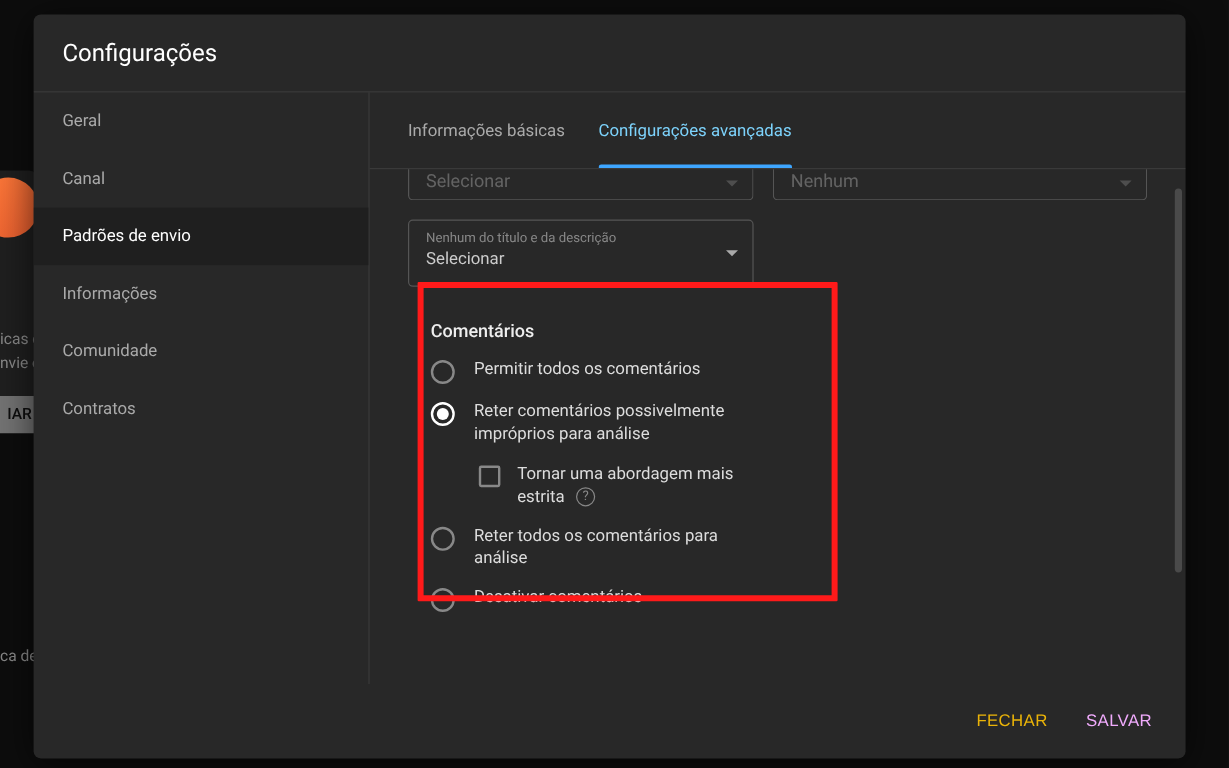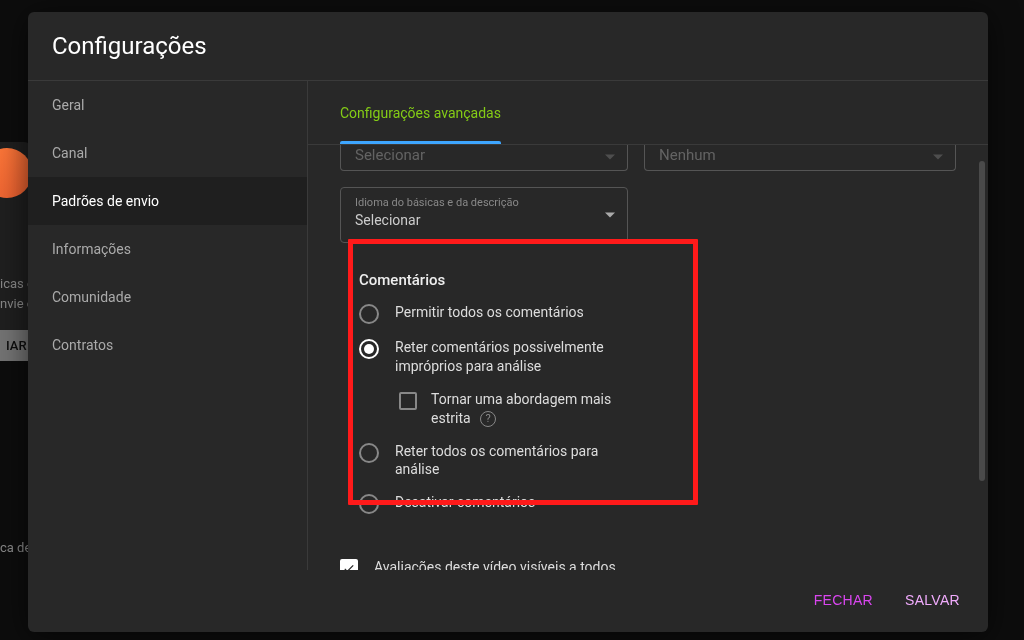--- a/index.html
+++ b/index.html
@@ -26,21 +26,21 @@
   border-radius: 6px;
   display: flex;
   flex-direction: column;
   box-shadow: 0 4px 30px rgba(0,0,0,.6);
   overflow: hidden;
 }
 .modal-header {
   padding: 20px 24px;
   border-bottom: 1px solid #3a3a3a;
 }
-.modal-title { font-size: 24px; color: #fff; font-weight: 400; }
+.modal-title { font-size: 20px; color: #fff; font-weight: 400; }
 .modal-body { flex: 1; display: flex; min-height: 0; }
 .sidebar {
   width: 280px;
   border-right: 1px solid #3a3a3a;
   display: flex; flex-direction: column;
 }
 .sidebar-item {
   padding: 16px 24px;
   color: #aaa;
   cursor: pointer;
@@ -49,21 +49,21 @@
 .sidebar-item.active { background: #1f1f1f; color: #fff; }
 .content { flex: 1; display: flex; flex-direction: column; position: relative; }
 .tabs {
   display: flex; gap: 28px;
   padding: 0 32px;
   border-bottom: 1px solid #3a3a3a;
   height: 64px;
   align-items: center;
 }
 .tab { color: #aaa; cursor: pointer; font-size: 14px; height: 100%; display: flex; align-items: center; position: relative; }
-.tab.active { color: #84cc16; }
+.tab.active { color: #7dd3fc; }
 .tab.active::after { content:""; position:absolute; left:0; right:0; bottom:0; height:3px; background:#3ea6ff; border-radius:2px 2px 0 0;}
 .panel { flex: 1; overflow-y: auto; padding: 0 32px 24px; position: relative;}
 .selects-row { display: flex; gap: 16px; margin-bottom: 16px; }
 .select-box {
   border: 1px solid #555;
   border-radius: 4px;
   padding: 8px 14px;
   min-height: 40px;
   flex: 1;
   display: flex; flex-direction: column; justify-content: flex-start;
@@ -104,21 +104,21 @@
 }
 .comments-wrap { position: relative; padding: 4px 0 10px; margin-top: 4px; margin-left: 19px;}
 .ratings-row { display:flex; align-items:center; gap:16px; margin-top: 34px; cursor:pointer;}
 .ratings-row .checkbox-box { margin-top:0; }
 .ratings-row .radio-label { max-width: none; }
 .modal-footer {
   display:flex; justify-content:flex-end; gap: 24px;
   padding: 14px 24px 16px;
 }
 .btn-text { background:none; border:none; font-size:14px; font-weight:500; letter-spacing:.3px; cursor:pointer; padding:8px 4px;}
-.btn-close { color:#d946ef; }
+.btn-close { color:#eab308; }
 .btn-save { color:#f0abfc; }
 .scrollbar-fake { position:absolute; right:3px; top:80px; width:6px; height:320px; background:#4a4a4a; border-radius:3px;}
 .panel::-webkit-scrollbar{width:8px}.panel::-webkit-scrollbar-thumb{background:#4a4a4a;border-radius:4px}
 </style>
 </head>
 <body>
 
 <div class="bg-fragment1">
   <div class="bg-avatar"></div>
 </div>
@@ -135,37 +135,38 @@
     <div class="sidebar">
       <div class="sidebar-item">Geral</div>
       <div class="sidebar-item">Canal</div>
       <div class="sidebar-item active">Padrões de envio</div>
       <div class="sidebar-item">Informações</div>
       <div class="sidebar-item">Comunidade</div>
       <div class="sidebar-item">Contratos</div>
     </div>
     <div class="content">
       <div class="tabs">
+        <div class="tab">Informações básicas</div>
         <div class="tab active">Configurações avançadas</div>
       </div>
       <div class="panel">
 
         <div class="selects-row" style="margin-top:-1px">
           <div class="select-box single" style="width:288px;flex:0 0 288px;border-top:none;border-radius:0 0 4px 4px;padding-top:2px;padding-bottom:6px;min-height:18px">
             <span class="value" style="opacity:.4">Selecionar</span>
             <span class="chevron" style="opacity:.3"></span>
           </div>
           <div class="select-box single" style="flex:1;border-top:none;border-radius:0 0 4px 4px;padding-top:2px;padding-bottom:6px;min-height:18px">
             <span class="value" style="opacity:.4">Nenhum</span>
             <span class="chevron" style="opacity:.3"></span>
           </div>
         </div>
 
         <div class="select-box select-lang">
-          <span class="floating-label">Idioma do básicas e da descrição</span>
+          <span class="floating-label">Nenhum do título e da descrição</span>
           <span class="value">Selecionar</span>
           <span class="chevron"></span>
         </div>
 
         <div class="comments-wrap">
           <div class="highlight-box"></div>
           <div class="section-title">Comentários</div>
           <div class="radio-group">
             <div class="radio-row">
               <span class="radio-outer"></span>
@@ -190,28 +191,20 @@
               <span class="radio-outer"></span>
               <span class="radio-label">Reter todos os comentários para análise</span>
             </div>
             <div class="radio-row">
               <span class="radio-outer"></span>
               <span class="radio-label">Desativar comentários</span>
             </div>
           </div>
         </div>
 
-        <div class="ratings-row">
-          <span class="checkbox-box checked">
-            <svg class="check-mark" width="14" height="14" viewBox="0 0 24 24">
-                <path fill="#282828" d="M9 16.2l-3.5-3.5L4 14.2 9 19.2 20 8.2l-1.5-1.5z"></path>
-              </svg>
-          </span>
-          <span class="radio-label">Avaliações deste vídeo visíveis a todos</span>
-        </div>
 
       </div>
       <div class="scrollbar-fake"></div>
     </div>
   </div>
   <div class="modal-footer">
     <button class="btn-text btn-close">FECHAR</button>
     <button class="btn-text btn-save">SALVAR</button>
   </div>
 </div>

